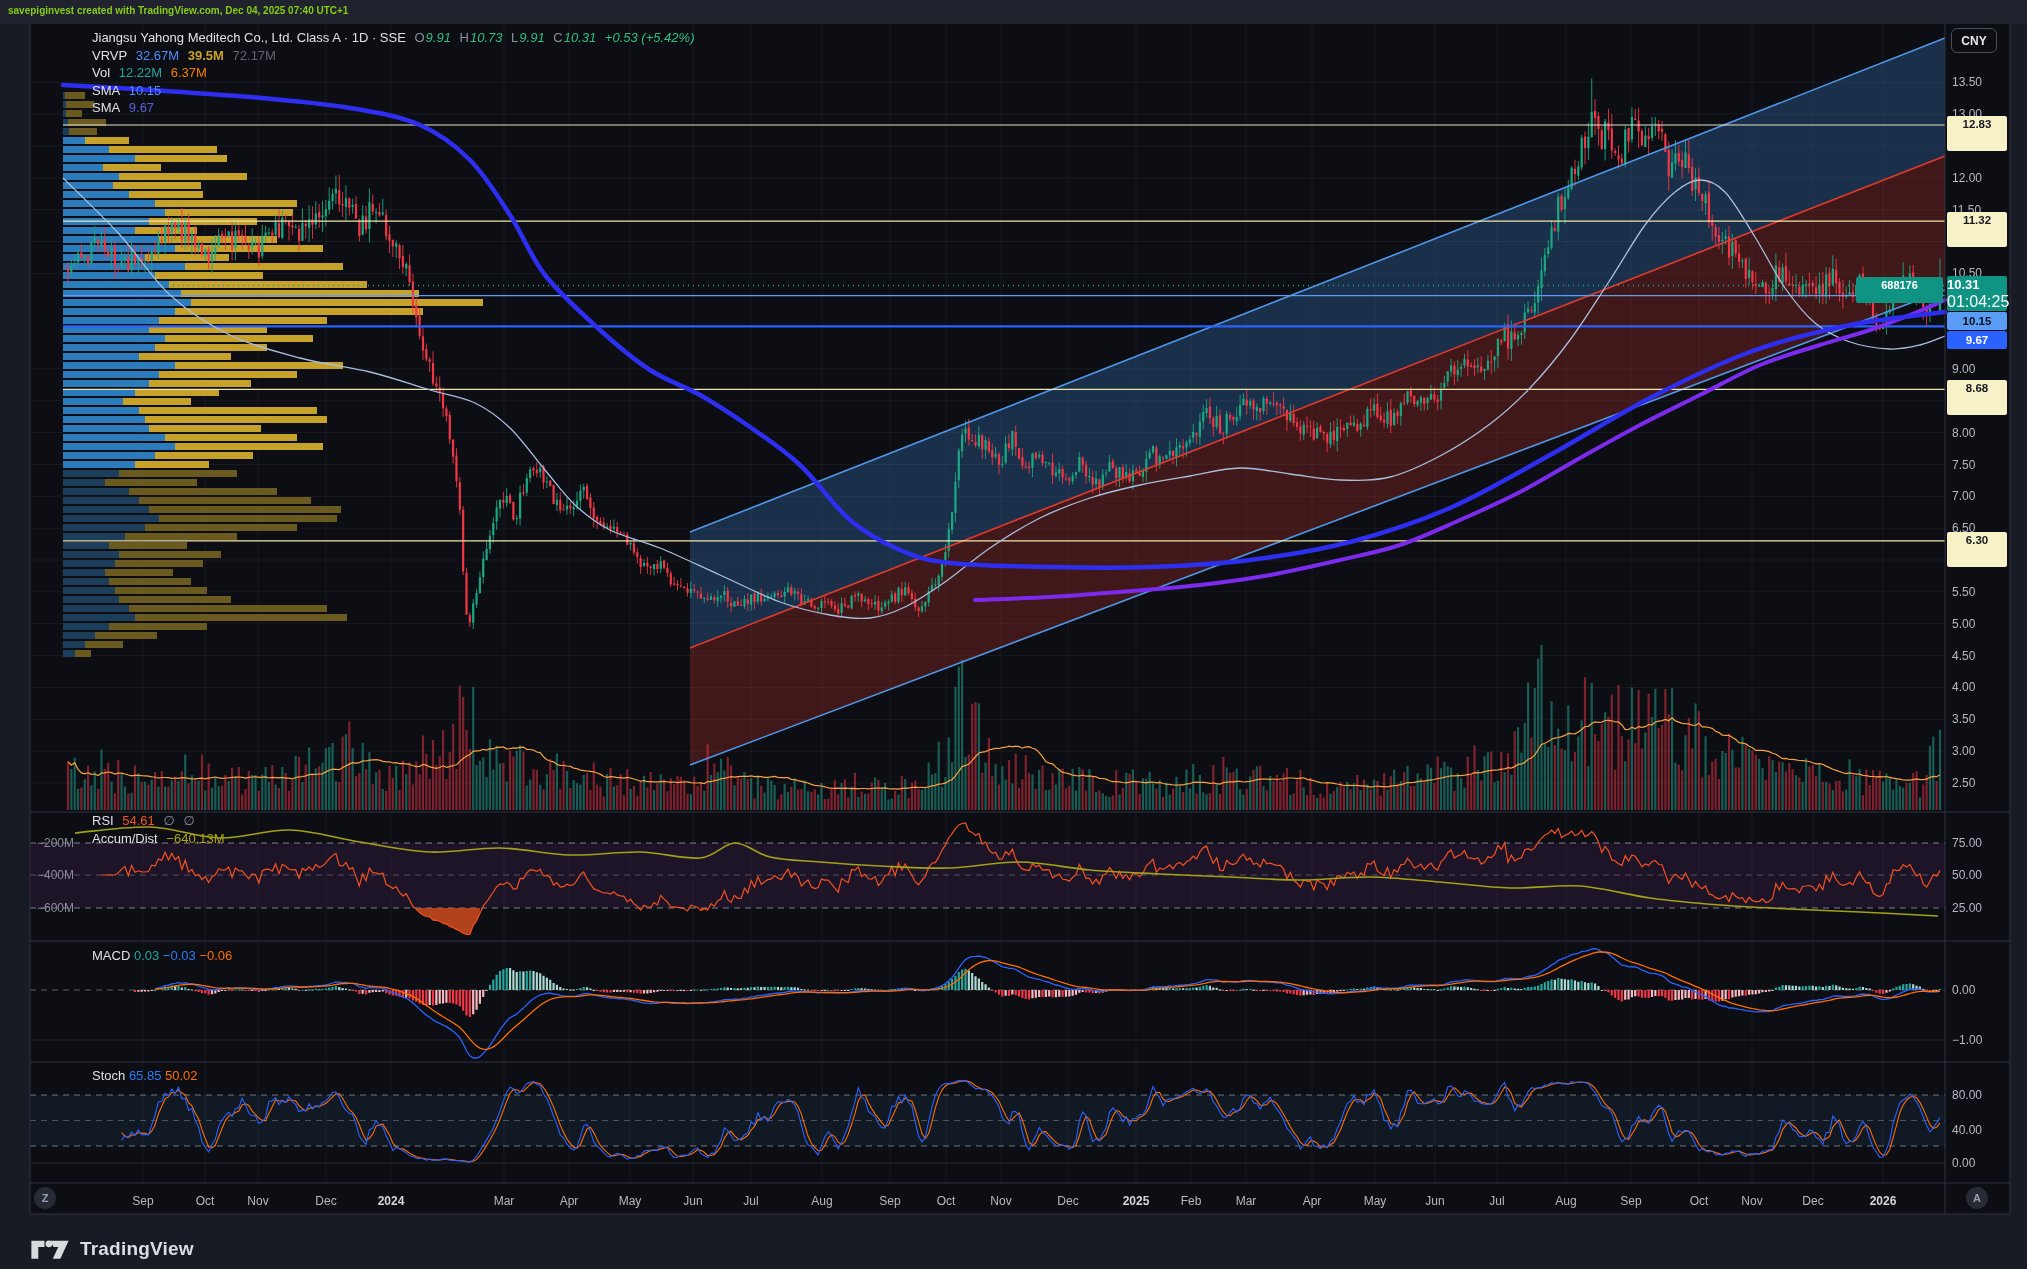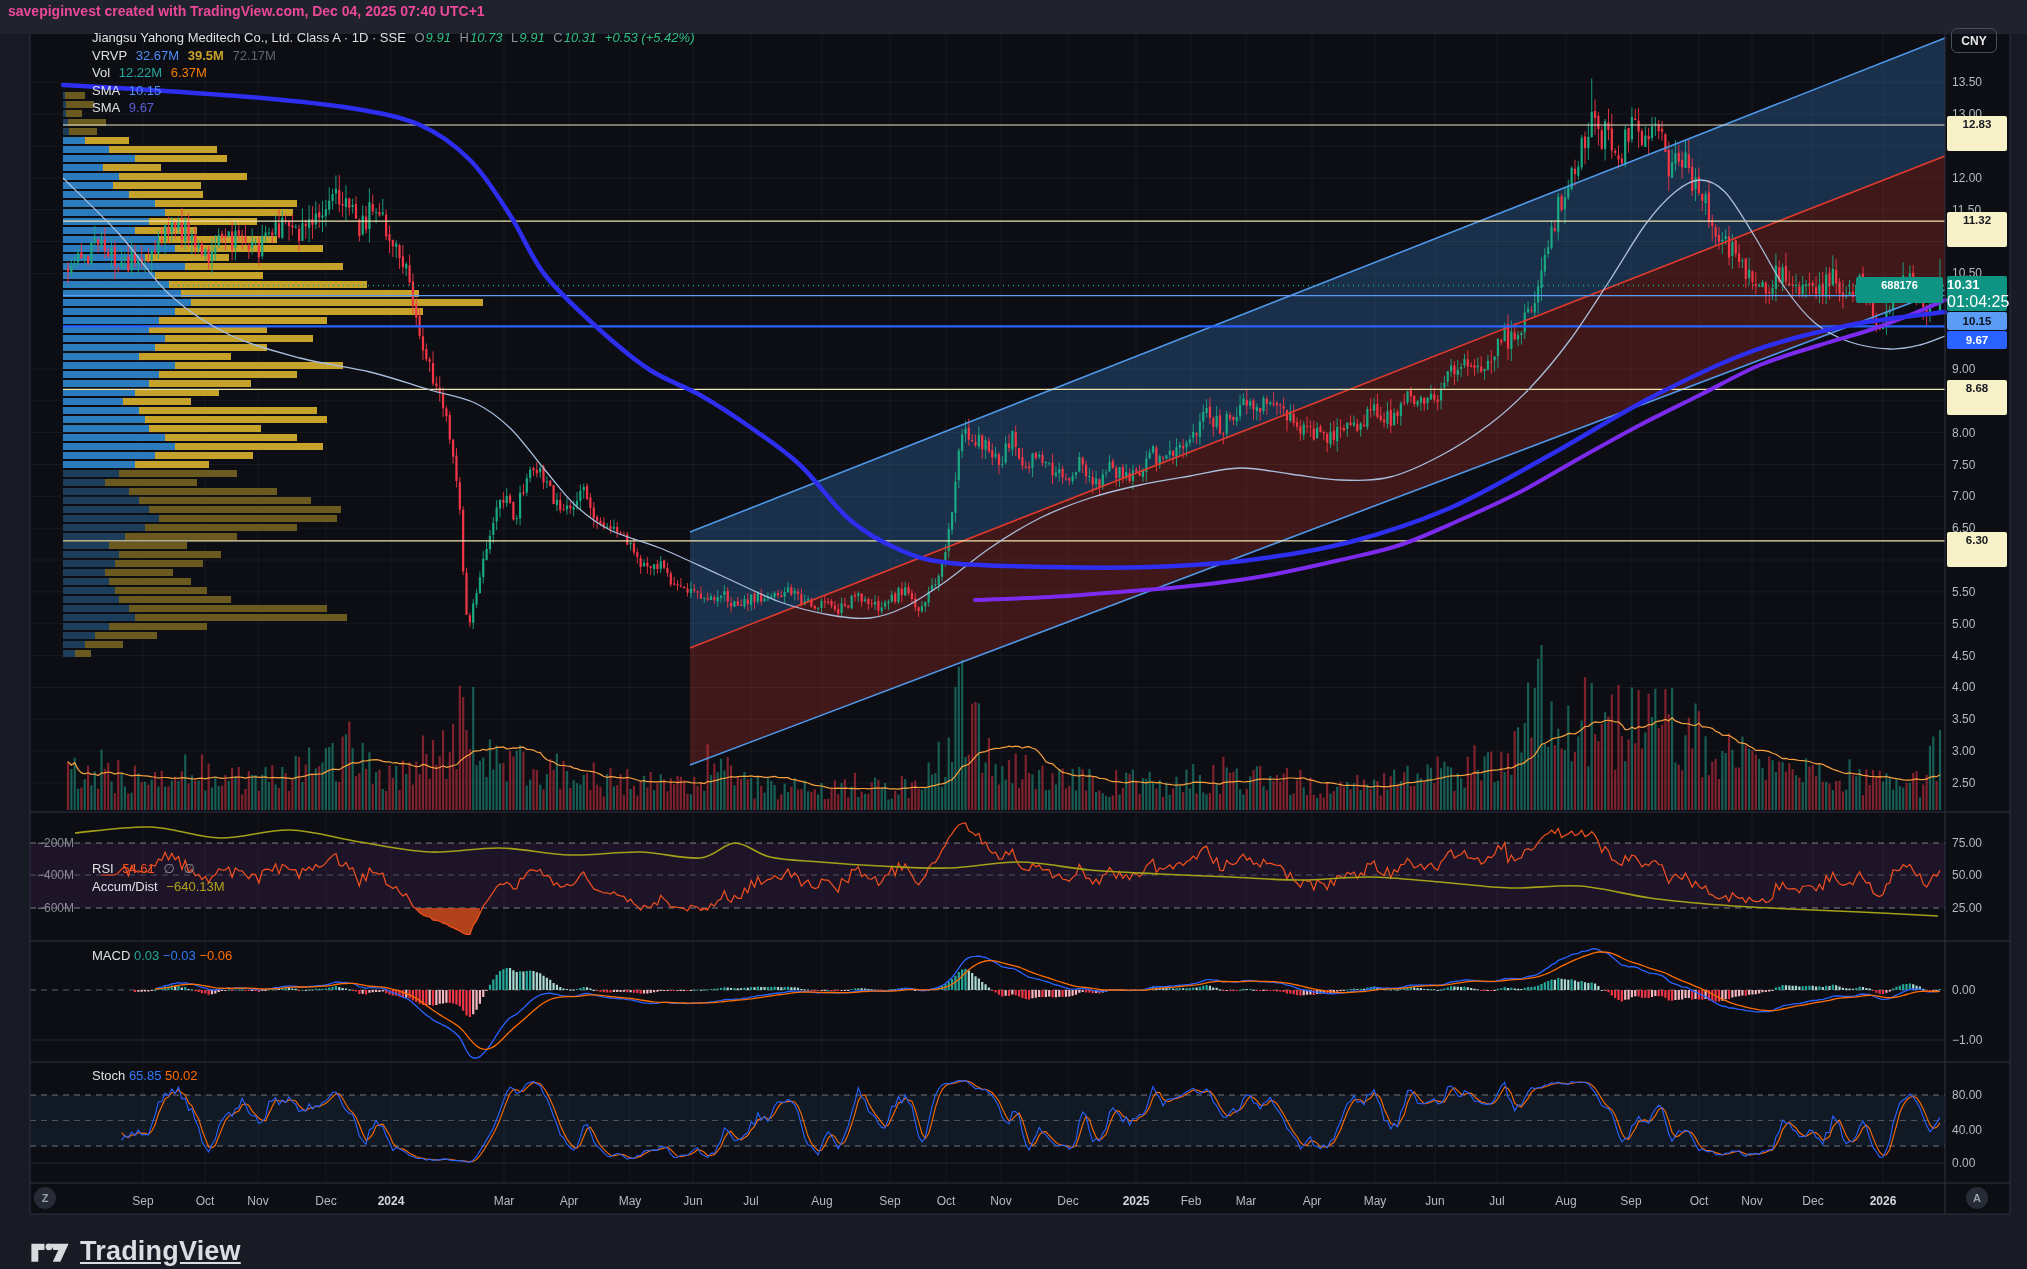--- a/index.html
+++ b/index.html
@@ -1,49 +1,49 @@
 <!DOCTYPE html>
 <html><head>
 <meta charset="utf-8">
 <style>
   html,body{margin:0;padding:0;background:#181b24;}
   body{width:2027px;height:1269px;position:relative;overflow:hidden;
        font-family:"Liberation Sans","DejaVu Sans",sans-serif;}
   svg text{font-family:"Liberation Sans","DejaVu Sans",sans-serif;}
   #chart-svg{position:absolute;left:0;top:0;z-index:1;}
   .ov{position:absolute;z-index:3;}
-  #topbar{left:0;top:0;width:2027px;height:34px;background:#20232d;color:#ec4899;
-          font-size:14px;font-weight:700;line-height:22px;padding-left:8px;box-sizing:border-box;}
+  #topbar{left:0;top:0;width:2027px;height:24px;background:#20232d;color:#84cc16;
+          font-size:10px;font-weight:700;line-height:22px;padding-left:8px;box-sizing:border-box;}
   #legend{left:92px;top:31px;color:#dfe0e4;font-size:13px;}
   .lrow{margin-bottom:4.5px;white-space:nowrap;line-height:13px;}
   .lrow span{margin-right:5px;}
   .gray{color:#8d909a;} .grn{color:#2fbe83;font-style:italic;} .blu{color:#4f8df7;} .gold{color:#c9a22b;font-weight:700;}
   .dgray{color:#61656f;} .teal{color:#26a69a;} .org{color:#f57c00;} .blu2{color:#5a5fd8;}
   .rsiv{color:#f4511e;} .olive{color:#b0a416;} .macdb{color:#3179f5;} .macdo{color:#ff6d00;}
   .stochb{color:#3179f5;}
-  #rsi-legend{left:92px;top:862px;font-size:13px;color:#dfe0e4;}
+  #rsi-legend{left:92px;top:814px;font-size:13px;color:#dfe0e4;}
   #macd-legend{left:92px;top:948px;font-size:13px;color:#dfe0e4;}
   #stoch-legend{left:92px;top:1068px;font-size:13px;color:#dfe0e4;}
   #cny-btn{left:1951px;top:28px;width:46px;height:25px;border:1px solid #4a4e59;border-radius:6px;
            color:#e6e7ea;font-size:12px;font-weight:700;text-align:center;line-height:25px;box-sizing:border-box;}
   .plabel{position:absolute;z-index:4;left:1947px;width:60px;text-align:center;border-radius:2px;
           font-weight:700;font-size:11.5px;}
   .ylab{background:#f7f1c8;color:#16191f;height:35px;line-height:17px;}
   #cur-label{left:1947px;top:276px;width:60px;height:35px;background:#0f9382;color:#fff;border-radius:2px;}
   #cur-label .p{font-size:13px;font-weight:700;line-height:18px;}
   #cur-label .cd{font-size:16px;line-height:15px;}
   #sma-label-1{top:312px;height:18px;line-height:18px;background:#5b9cf6;color:#0d1017;}
   #sma-label-2{top:331px;height:18px;line-height:18px;background:#2962ff;color:#fff;}
   #barid-label{left:1856px;top:277px;width:87px;height:26px;background:#0f9382;color:#fff;
                font-size:11px;font-weight:700;text-align:center;line-height:17px;border-radius:2px;}
   .axbtn{width:22px;height:22px;border-radius:50%;background:#262b36;color:#9aa0ab;font-size:11px;
          font-weight:700;text-align:center;line-height:22px;}
   #z-btn{left:34px;top:1187px;} #a-btn{left:1966px;top:1187px;}
   #footer{left:30px;top:1236px;display:flex;align-items:center;gap:10px;color:#dcdde1;}
-  #footer .ftxt{font-size:27px;font-weight:700;letter-spacing:.2px;text-decoration:underline;}
+  #footer .ftxt{font-size:19px;font-weight:700;letter-spacing:.2px;}
 </style>
 </head>
 <body>
 
 <svg id="chart-svg" width="2027" height="1269">
     <g>
       <rect x="0" y="0" width="2027" height="1269" fill="#181b24"></rect>
       <rect x="30" y="22" width="1980" height="1192" fill="#0c0e14"></rect>
     </g>
     <g>

